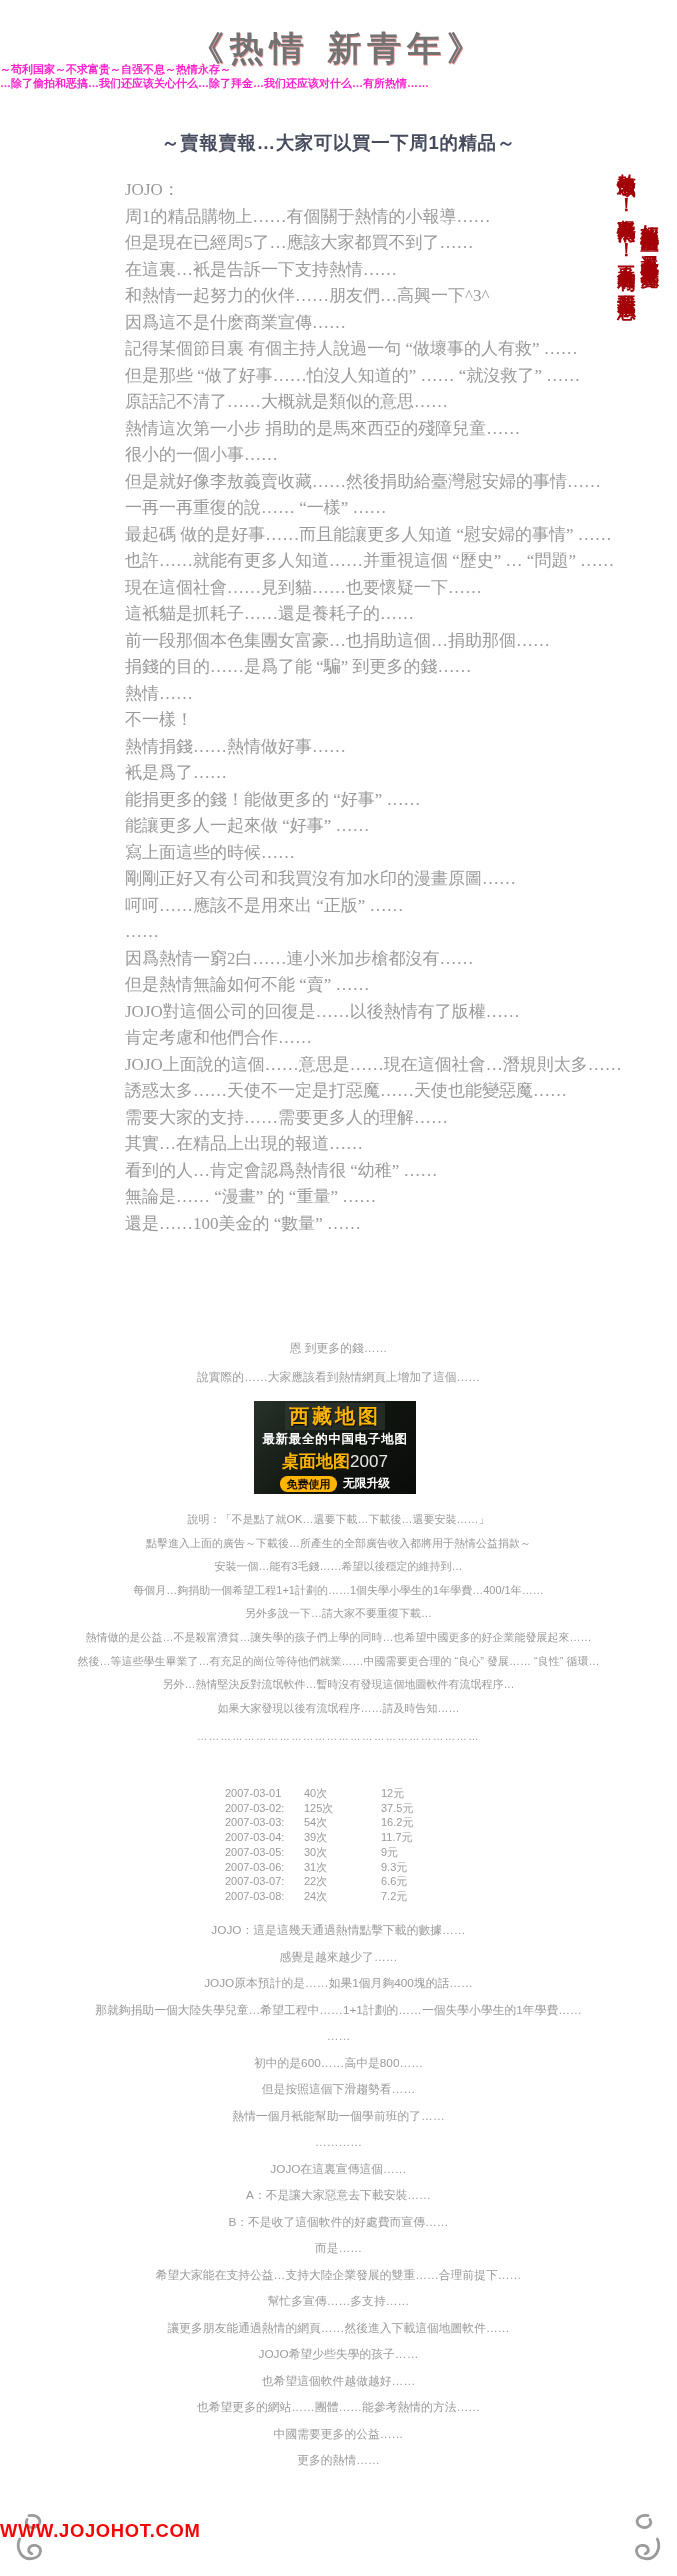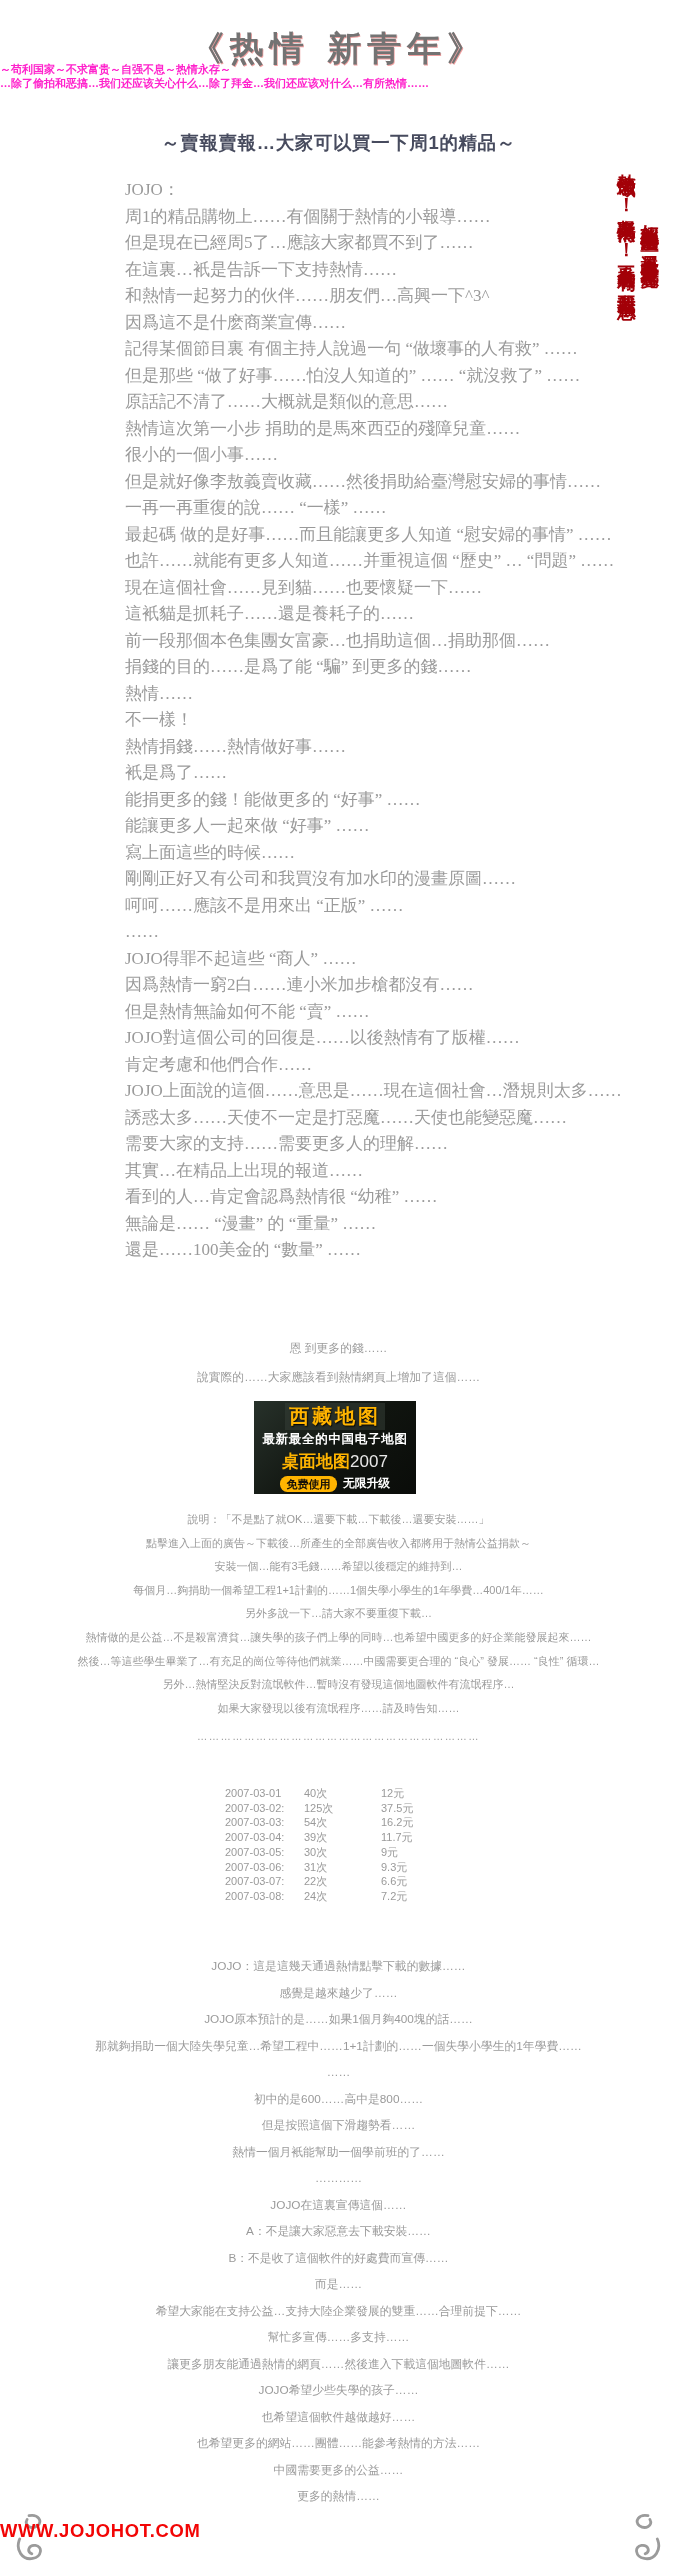--- a/index.html
+++ b/index.html
@@ -23,21 +23,21 @@
 
   
   .letter{position:absolute;top:177px;left:125px;width:486px;
           font-size:17px;line-height:26.5px;color:#9a9a9a;font-family:Liberation Serif, serif;}
   .letter p{margin:0;white-space:pre;}
 
   .cblock{position:absolute;left:0;width:100%;text-align:center;color:#9a9a9a;}
   .cblock p{margin:0;}
   .centered-intro{top:1334px;font-size:11.8px;line-height:29px;}
   .instructions{top:1508px;font-size:11px;line-height:23.6px;}
-  .notes{top:1917px;font-size:11.8px;line-height:26.5px;margin-top:36px;}
+  .notes{top:1917px;font-size:11.8px;line-height:26.5px;}
 
   
   .ad{position:absolute;top:1401px;left:254px;width:162px;height:93px;cursor:pointer;
       background:linear-gradient(135deg,#27312a 0%,#10140f 55%,#0a0c09 100%);
       display:flex;flex-direction:column;align-items:center;justify-content:center;
       gap:1.5px;box-sizing:border-box;}
   .ad-line1{color:#ffb400;font-size:20px;font-weight:bold;letter-spacing:2.9px;
             background:rgba(52,62,54,.55);padding:0 4.4px;text-shadow:0.7px 0.7px 1.5px #000;}
   .ad-line2{color:#ffffff;font-size:12.5px;font-weight:bold;letter-spacing:0.7px;white-space:nowrap;text-align:right;}
   .ad-line3{font-size:17px;font-weight:bold;}
@@ -104,21 +104,20 @@
       <p>熱情……</p>
       <p>不一樣！</p>
       <p>熱情捐錢……熱情做好事……</p>
       <p>衹是爲了……</p>
       <p>能捐更多的錢！能做更多的 “好事” ……</p>
       <p>能讓更多人一起來做 “好事” ……</p>
       <p>寫上面這些的時候……</p>
       <p>剛剛正好又有公司和我買沒有加水印的漫畫原圖……</p>
       <p>呵呵……應該不是用來出 “正版” ……</p>
       <p>……</p>
-      <p>JOJO得罪不起這些 “商人” ……</p>
       <p>因爲熱情一窮2白……連小米加步槍都沒有……</p>
       <p>但是熱情無論如何不能 “賣” ……</p>
       <p>JOJO對這個公司的回復是……以後熱情有了版權……</p>
       <p>肯定考慮和他們合作……</p>
       <p>JOJO上面說的這個……意思是……現在這個社會…潛規則太多……</p>
       <p>誘惑太多……天使不一定是打惡魔……天使也能變惡魔……</p>
       <p>需要大家的支持……需要更多人的理解……</p>
       <p>其實…在精品上出現的報道……</p>
       <p>看到的人…肯定會認爲熱情很 “幼稚” ……</p>
       <p>無論是…… “漫畫” 的 “重量” ……</p>

